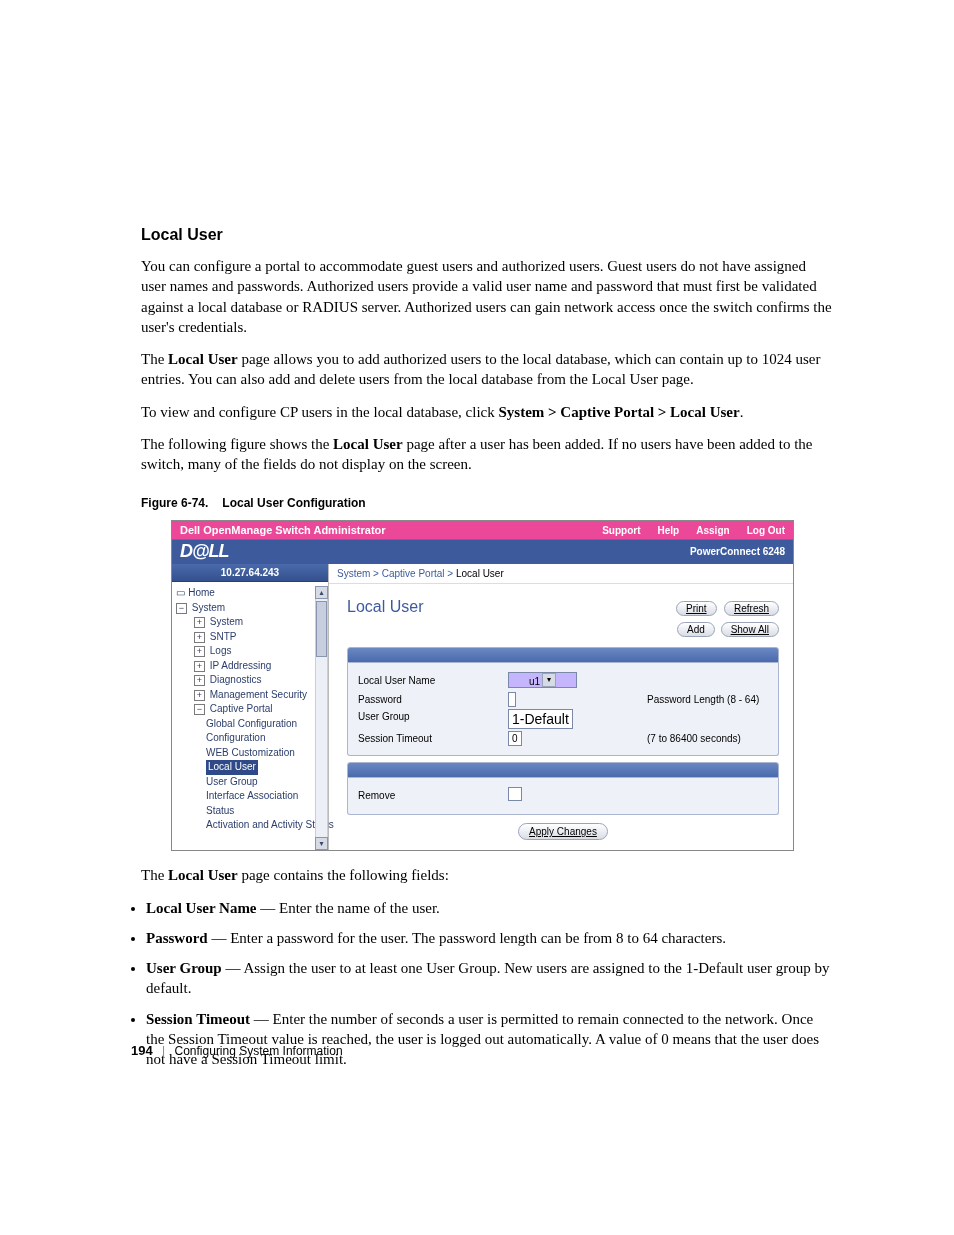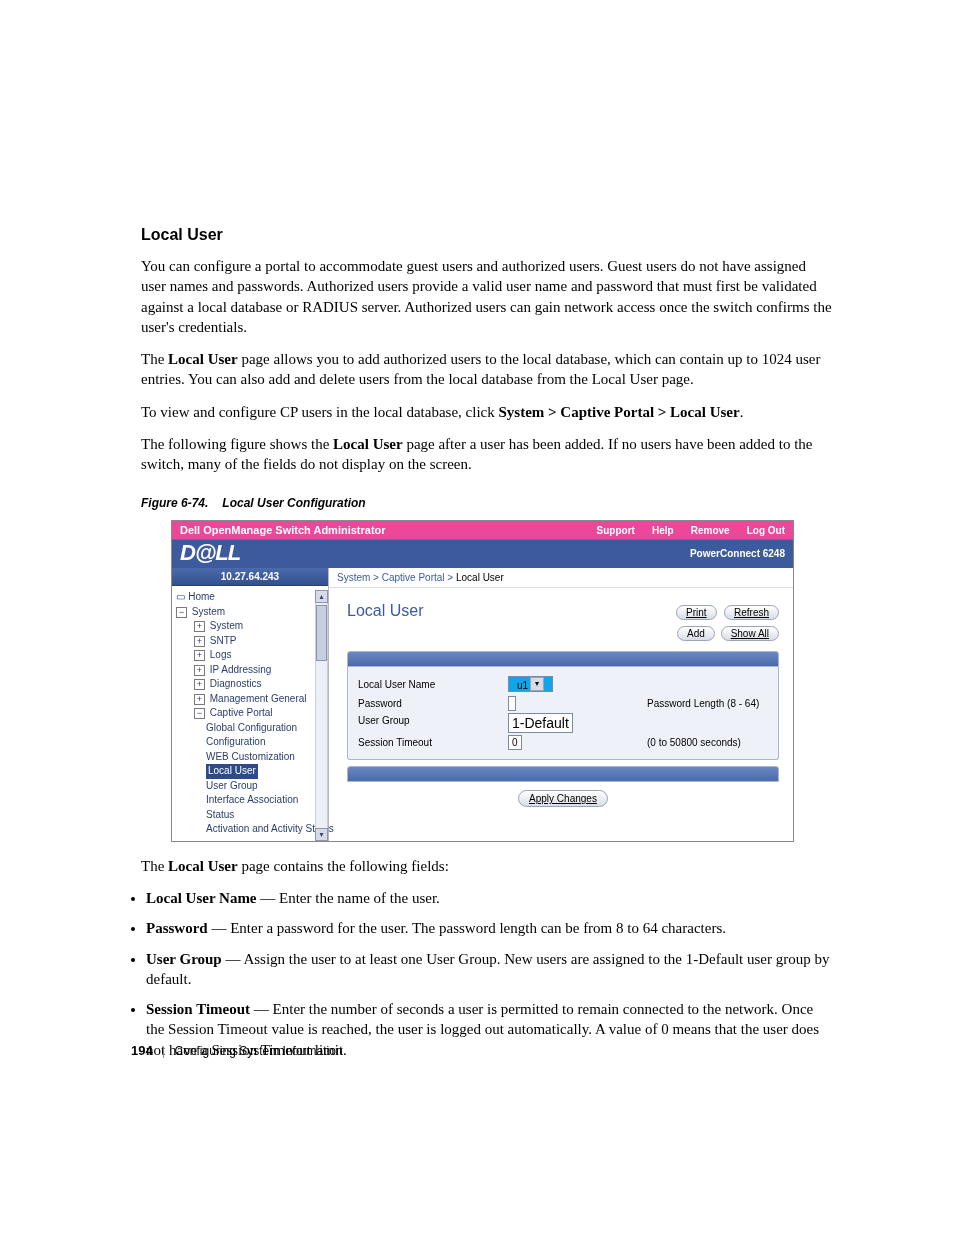--- a/index.html
+++ b/index.html
@@ -25,21 +25,20 @@
     font-size: 15px;
     line-height: 1.35;
     margin-bottom: 12px;
   }
   .fig-cap {
     font-family: Arial, Helvetica, sans-serif;
     font-weight: bold;
     font-size: 12px;
     margin-top: 22px;
     margin-bottom: 10px;
-    font-style: italic;
   }
   .fig-cap .gap { display:inline-block; width:14px; }
   
   .shot {
     width: 621px;
     margin-left: 30px;
     border: 1px solid #888;
     font-family: Arial, Helvetica, sans-serif;
     font-size: 10px;
     color: #000;
@@ -63,21 +62,21 @@
     background: #3d5b9c;
     color: #fff;
     display: flex;
     justify-content: space-between;
     align-items: center;
     padding: 2px 8px 4px 8px;
     border-top: 1px solid #5572ad;
   }
   .logo {
     font-family: Arial, Helvetica, sans-serif;
-    font-size: 22px;
+    font-size: 18px;
     font-weight: 900;
     font-style: italic;
     letter-spacing: -1px;
     color: #fff;
     line-height: 1;
   }
   .logo .slash { color:#fff; }
   .model {
     font-size: 10px;
     font-weight: bold;
@@ -211,22 +210,22 @@
   .frow {
     display: flex;
     align-items: center;
     padding: 3px 0;
     font-size: 10px;
   }
   .flab { width: 150px; color:#000; }
   .fval { width: 120px; }
   .fhint { color:#000; font-size:10px; margin-left:19px; }
   .fake-select {
-    border:1px solid #7a89a8; background:#0ea5e9;
-    font-size:10px; padding:0 8px;
+    border:1px solid #7a89a8; background:#c4b5fd;
+    font-size:10px; padding:0 20px;
     display:inline-flex; align-items:flex-end;
   }
   .fake-select .arrow {
     border:1px solid #9aa4b8;
     background:#d6dbe6;
     width:12px; height:12px;
     font-size:8px; text-align:center; line-height:12px;
     margin-left:2px;
   }
   .fake-input {
@@ -303,21 +302,21 @@
 <div class="fig-cap">
   <span>Figure 6-74.</span><span class="gap"></span><span>Local User Configuration</span>
 </div>
 
 <div class="shot">
   <div class="shot-title">
     <span>Dell OpenManage Switch Administrator</span>
     <span class="links">
       <span>Support</span>
       <span>Help</span>
-      <span>Remove</span>
+      <span>Assign</span>
       <span>Log Out</span>
     </span>
   </div>
   <div class="shot-bar2">
     <span class="logo"><span>D</span><span class="slash">@</span><span>LL</span></span>
     <span class="model">PowerConnect 6248</span>
   </div>
   <div class="shot-main">
     <div class="shot-left">
       <div class="ip-bar">10.27.64.243</div>
@@ -326,21 +325,21 @@
       <div class="scroll-thumb"></div>
       <div class="scroll-down">▾</div>
       <div class="nav">
         <div class="row lvl0">▭ <span>Home</span></div>
         <div class="row lvl0"><span class="exp">−</span> <span>System</span></div>
         <div class="row lvl2"><span class="exp">+</span> <span>System</span></div>
         <div class="row lvl2"><span class="exp">+</span> <span>SNTP</span></div>
         <div class="row lvl2"><span class="exp">+</span> <span>Logs</span></div>
         <div class="row lvl2"><span class="exp">+</span> <span>IP Addressing</span></div>
         <div class="row lvl2"><span class="exp">+</span> <span>Diagnostics</span></div>
-        <div class="row lvl2"><span class="exp">+</span> <span>Management General</span></div>
+        <div class="row lvl2"><span class="exp">+</span> <span>Management Security</span></div>
         <div class="row lvl2"><span class="exp">−</span> <span>Captive Portal</span></div>
         <div class="row lvl3"><span>Global Configuration</span></div>
         <div class="row lvl3"><span>Configuration</span></div>
         <div class="row lvl3"><span>WEB Customization</span></div>
         <div class="row lvl3"><span class="hl">Local User</span></div>
         <div class="row lvl3"><span>User Group</span></div>
         <div class="row lvl3"><span>Interface Association</span></div>
         <div class="row lvl3"><span>Status</span></div>
         <div class="row lvl3"><span>Activation and Activity Status</span></div>
       </div>
@@ -378,25 +377,31 @@
             <span class="fval"><span class="fake-input"></span></span>
             <span class="fhint">Password Length (8 - 64)</span>
           </div>
           <div class="frow" style="align-items:flex-start;">
             <span class="flab">User Group</span>
             <span class="fval"><span class="fake-list">1-Default</span></span>
           </div>
           <div class="frow">
             <span class="flab">Session Timeout</span>
             <span class="fval"><span class="fake-input" style="width:100px;">0</span></span>
-            <span class="fhint">(0 to 50800 seconds)</span>
+            <span class="fhint">(7 to 86400 seconds)</span>
           </div>
         </div>
 
         <div class="panel-strip" style="margin-top:6px;"></div>
+        <div class="panel-body">
+          <div class="frow">
+            <span class="flab">Remove</span>
+            <span class="fval"><span class="fake-check"></span></span>
+          </div>
+        </div>
 
         <div class="apply-row">
           <span class="apply-btn">Apply Changes</span>
         </div>
       </div>
     </div>
   </div>
 </div>
 
 <div class="para body-after">

